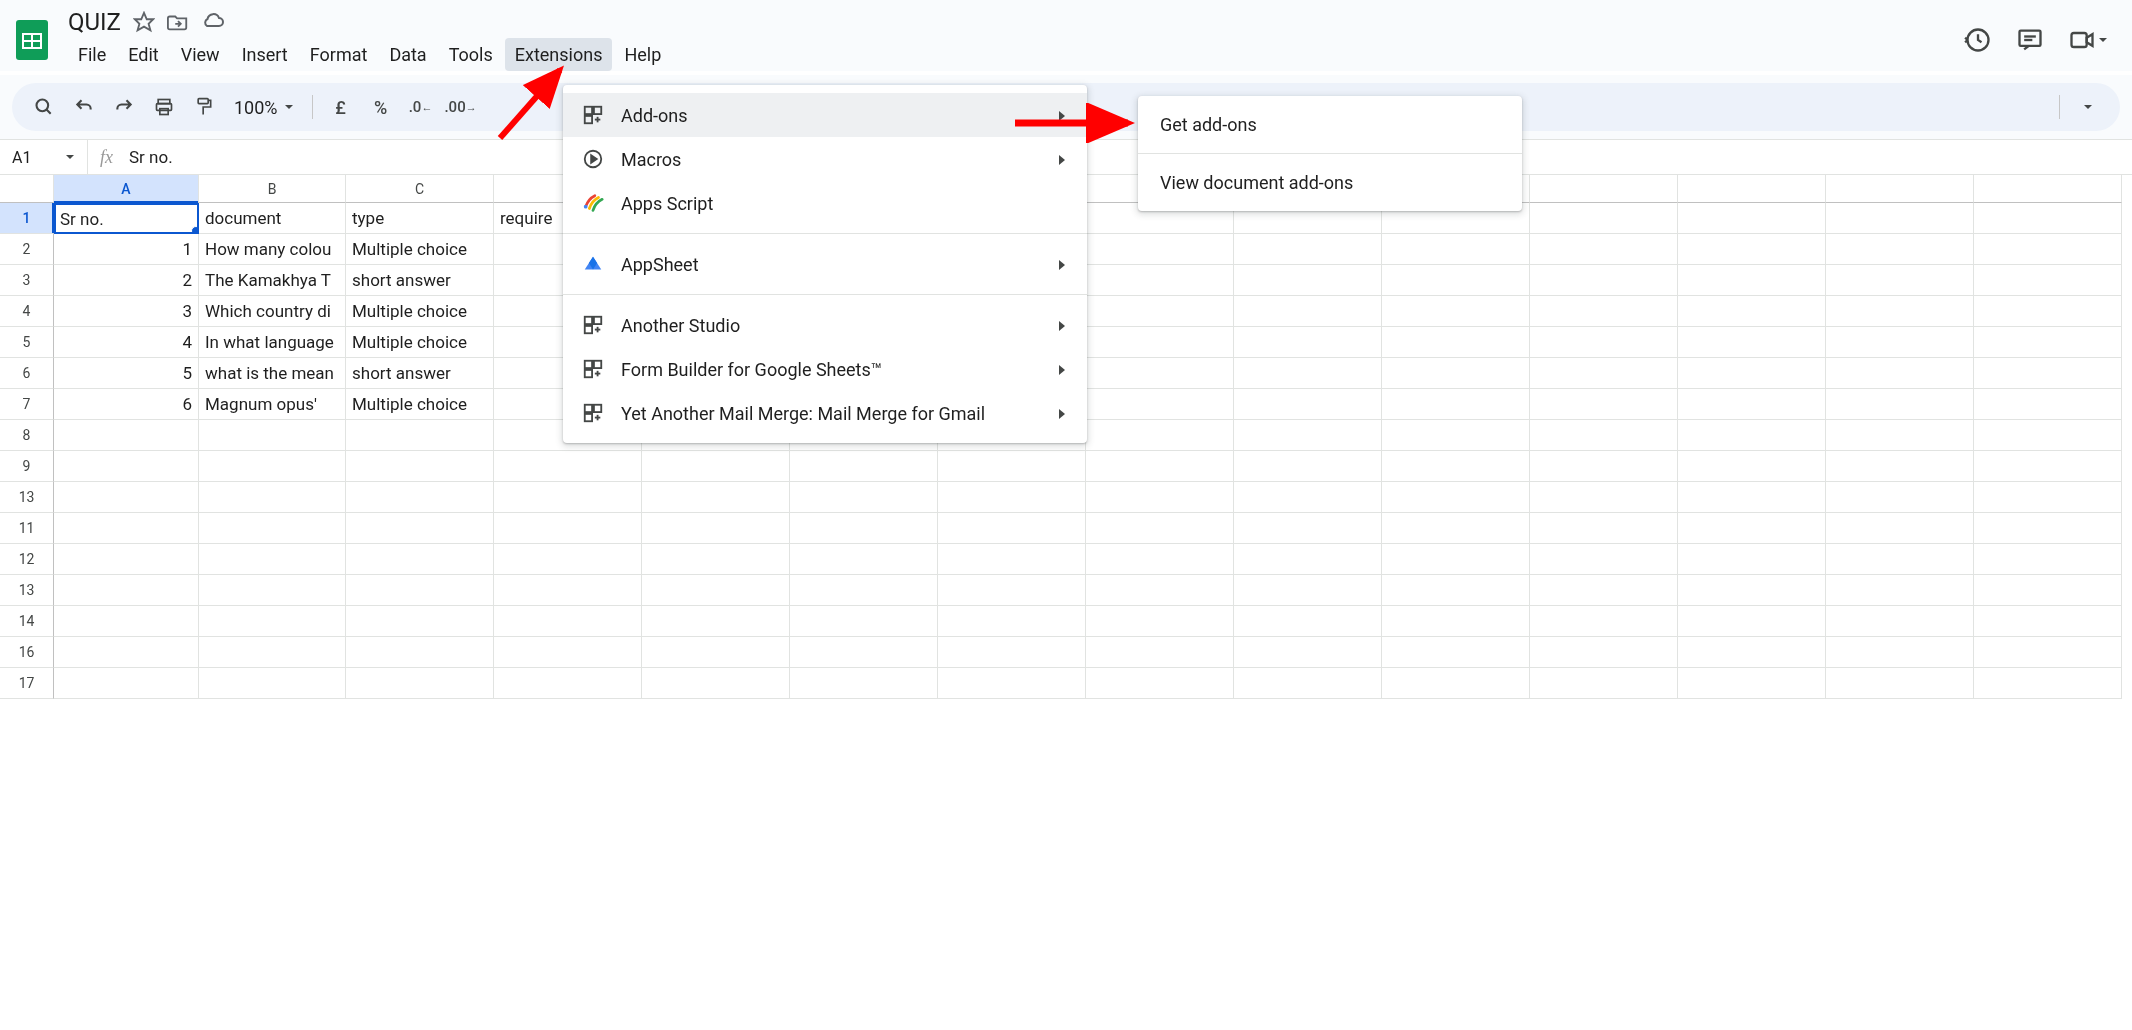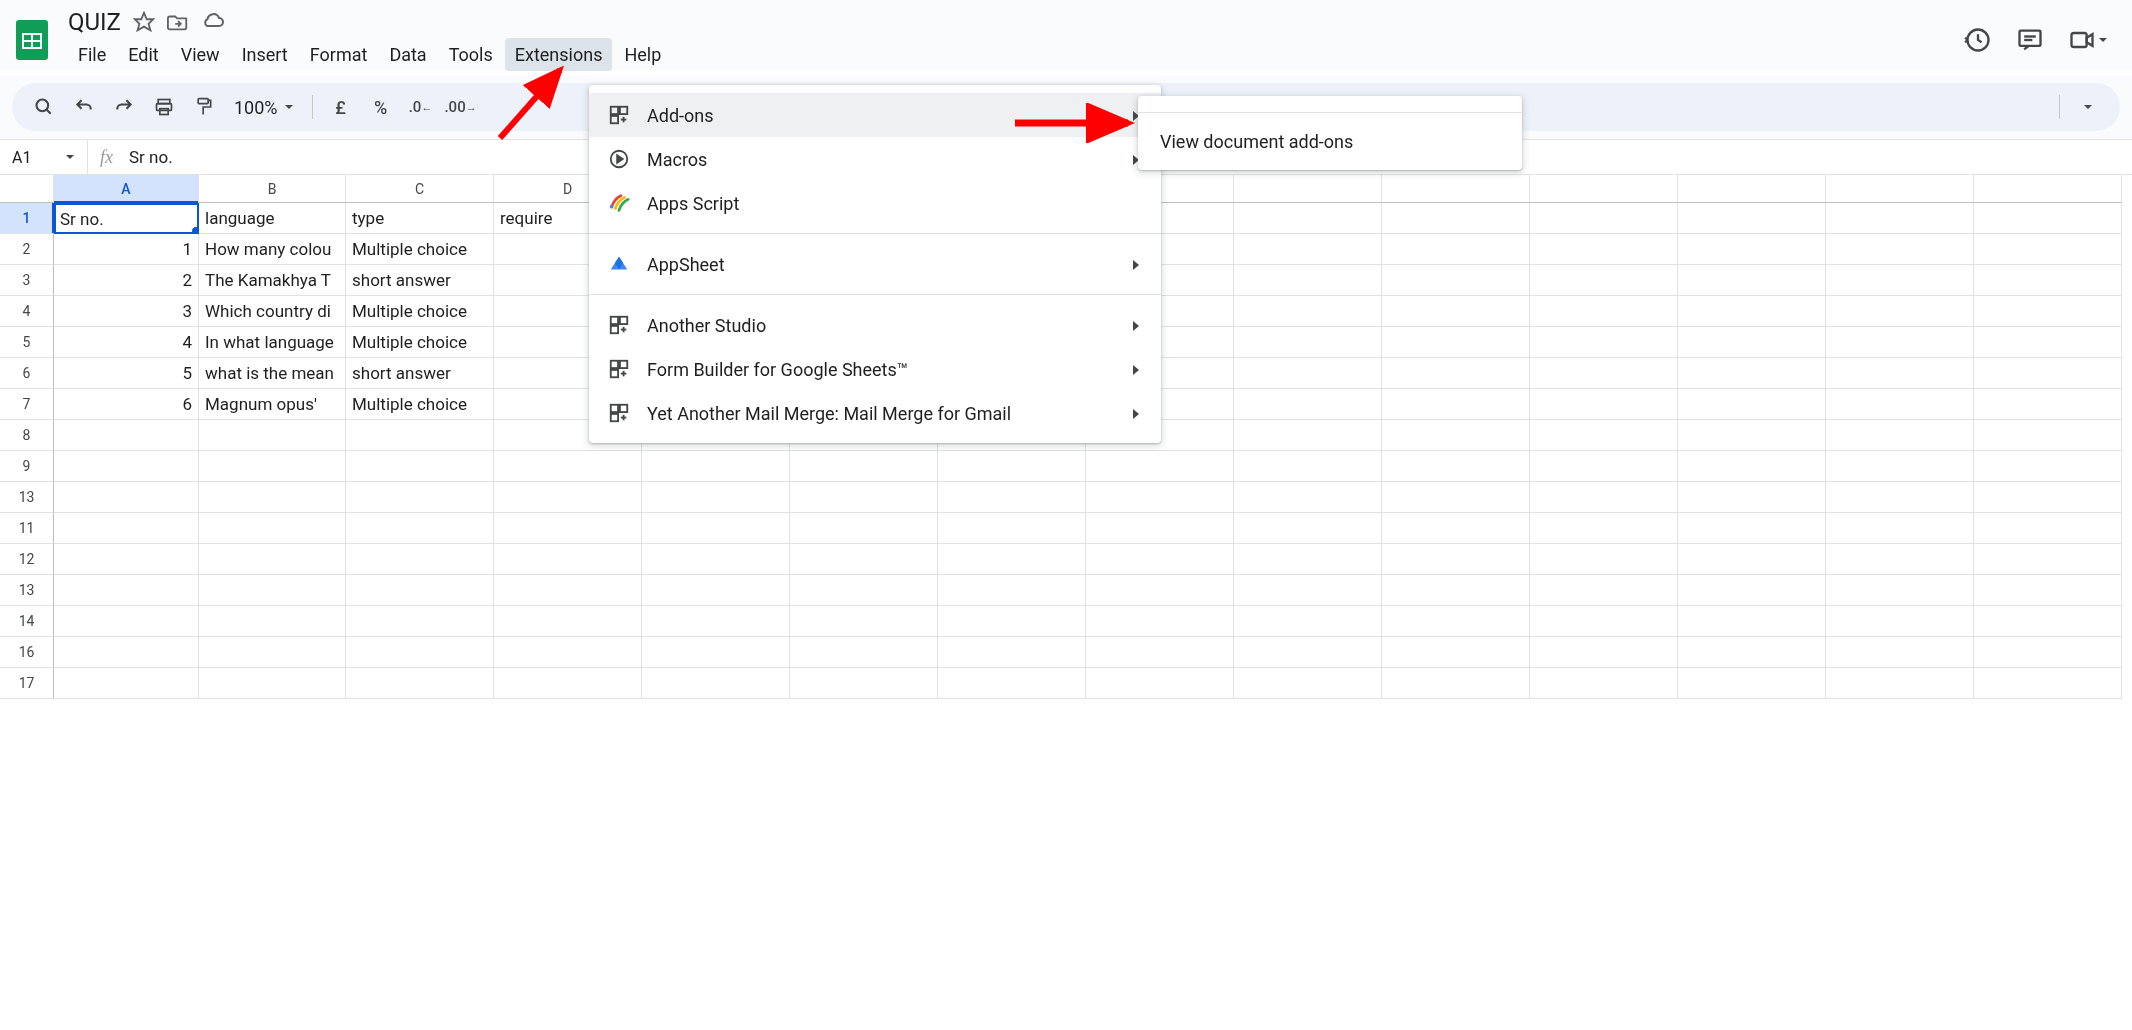--- a/index.html
+++ b/index.html
@@ -48,21 +48,21 @@
     .cell.selected { border: 2px solid #0b57d0; padding: 2px 4px; position: relative; }
     .cell.selected::after { content: ''; position: absolute; bottom: -4px; right: -4px; width: 8px; height: 8px; background: #0b57d0; border-radius: 50%; border: 1px solid #fff; }
 
     .dropdown { position: absolute; background: #fff; border-radius: 4px; box-shadow: 0 2px 6px 2px rgba(60,64,67,.15), 0 1px 2px rgba(60,64,67,.3); padding: 8px 0; z-index: 100; }
     .dropdown-item { display: flex; align-items: center; padding: 10px 20px 10px 18px; font-size: 18px; color: #1f1f1f; cursor: pointer; gap: 16px; position: relative; }
     .dropdown-item.highlighted { background: #eef0f2; }
     .dropdown-icon { width: 24px; height: 24px; display: flex; align-items: center; justify-content: center; color: #444746; }
     .dropdown-divider { height: 1px; background: #e1e3e1; margin: 8px 0; }
     .submenu-arrow { margin-left: auto; color: #444746; }
     
-    .extensions-menu { top: 85px; left: 589px; width: 572px; }
+    .extensions-menu { top: 85px; left: 563px; width: 524px; }
     .addons-submenu { top: 96px; left: 1138px; width: 384px; }
     
     .arrow-annotation { position: absolute; z-index: 200; pointer-events: none; }
     .arrow1 { top: 58px; left: 490px; }
     .arrow2 { top: 103px; left: 1010px; }
   </style>
 </head>
 <body>
 
 <div class="header">
@@ -214,21 +214,21 @@
       <div class="col-header" style="width: 148px;"></div>
       <div class="col-header" style="width: 148px;"></div>
       <div class="col-header" style="width: 148px;"></div>
       <div class="col-header" style="width: 148px;"></div>
       <div class="col-header" style="width: 148px;"></div>
     </div>
   <div id="grid-body">
       <div class="grid-row">
         <div class="row-header selected">1</div>
         <div class="cell selected" style="width: 145px;">Sr no.</div>
-        <div class="cell" style="width: 147px;">language</div>
+        <div class="cell" style="width: 147px;">document</div>
         <div class="cell" style="width: 148px;">type</div>
         <div class="cell" style="width: 148px;">require</div>
         <div class="cell" style="width: 148px;"></div>
         <div class="cell" style="width: 148px;"></div>
         <div class="cell" style="width: 148px;"></div>
         <div class="cell" style="width: 148px;"></div>
         <div class="cell" style="width: 148px;"></div>
         <div class="cell" style="width: 148px;"></div>
         <div class="cell" style="width: 148px;"></div>
         <div class="cell" style="width: 148px;"></div>
@@ -587,20 +587,21 @@
         </svg>
       </span>
       <span>Yet Another Mail Merge: Mail Merge for Gmail</span>
       <span class="submenu-arrow"><svg width="10" height="12" viewBox="0 0 10 12">
           <path d="M2 1l6 5-6 5z" fill="#444746"></path>
         </svg></span>
     </div>
   </div>
 
 <div class="dropdown addons-submenu" id="addons-menu">
+    <div class="dropdown-item" style="padding-left: 22px;">Get add-ons</div>
     <div class="dropdown-divider"></div>
     <div class="dropdown-item" style="padding-left: 22px;">View document add-ons</div>
   </div>
 
 <div class="arrow-annotation arrow1">
   <svg width="90" height="90">
       <defs>
         <marker id="ah1" markerWidth="8" markerHeight="8" refX="6" refY="3" orient="auto">
           <polygon points="0,0 7,3 0,6" fill="#ff0000"></polygon>
         </marker>

